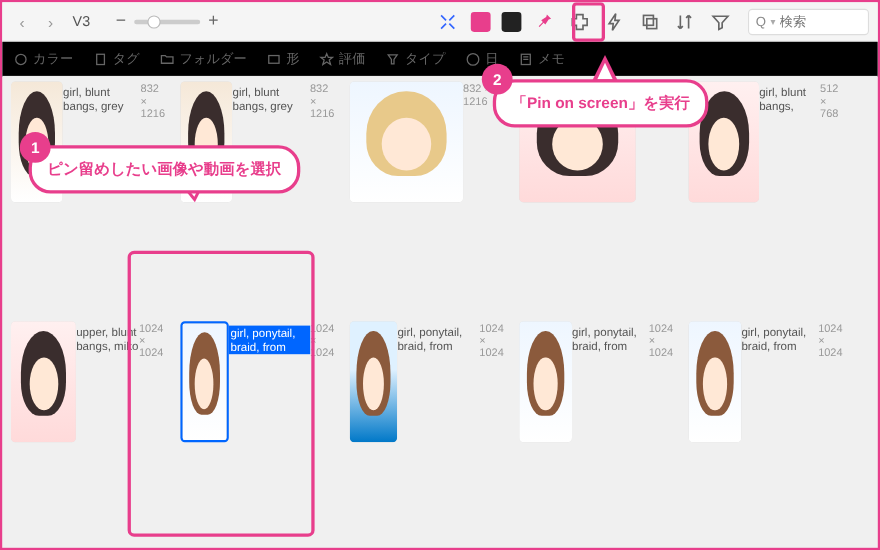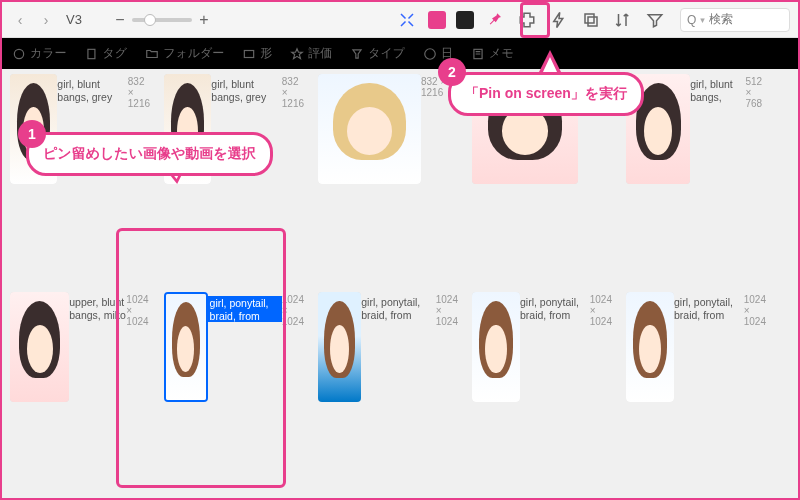--- a/index.html
+++ b/index.html
@@ -1,31 +1,31 @@
 <!DOCTYPE html>
 <html><head>
 <meta charset="utf-8">
 <style>
   * { margin: 0; padding: 0; box-sizing: border-box; font-family: -apple-system, "Hiragino Sans", "Yu Gothic", sans-serif; }
   body { width: 800px; height: 500px; background: #f0f0f0; overflow: hidden; position: relative; border: 2px solid #e83e8c; }
   .topbar { height: 36px; display: flex; align-items: center; padding: 0 8px; background: #f5f5f5; border-bottom: 1px solid #e0e0e0; gap: 6px; }
   .nav-btn { width: 20px; height: 20px; display: flex; align-items: center; justify-content: center; color: #999; cursor: pointer; font-size: 14px; }
-  .crumb { color: #555; font-size: 13px; margin-left: 4px; margin-right: 10px;}
+  .crumb { color: #555; font-size: 13px; margin-left: 4px; }
   .zoom-wrap { display: flex; align-items: center; gap: 4px; margin-right: auto; margin-left: 14px;}
   .zoom-btn { width: 16px; height: 16px; display:flex;align-items:center;justify-content:center;color:#666; cursor: pointer; font-size:16px;}
   .slider { width: 60px; height: 4px; background: #ccc; border-radius: 2px; position: relative; }
   .slider-thumb { position: absolute; left: 12px; top: -4px; width: 12px; height: 12px; border-radius: 50%; background: #fff; border: 1px solid #bbb; }
   .tool-icons { display: flex; gap: 10px; align-items: center; margin-right: 8px; }
   .ticon { width: 22px; height: 22px; display: flex; align-items: center; justify-content: center; color: #666; cursor: pointer; }
   .ticon svg { width: 18px; height: 18px; }
   .ticon.sq-b { background:#e83e8c; width:18px;height:18px; border-radius:3px;}
   .ticon.sq-c { background:#222; width:18px;height:18px; border-radius:3px;}
   .pin-highlight { position: absolute; top: 0px; left: 518px; width: 30px; height: 36px; border: 3px solid #e83e8c; border-radius: 4px; pointer-events: none; }
   .search-box { display: flex; align-items: center; background: #fff; border: 1px solid #ddd; border-radius: 4px; padding: 2px 6px; height: 24px; width: 110px; gap:4px;}
-  .search-box input { border: none; outline: none; font-size: 12px; width: 70px; color:#333;font-family:Liberation Mono, monospace; }
+  .search-box input { border: none; outline: none; font-size: 12px; width: 70px; color:#333; }
   .filterbar { height: 32px; display: flex; align-items: center; gap: 18px; padding: 0 10px; background: #000000; border-bottom: 1px solid #eee; color: #666; font-size: 12px; }
   .fitem { display: flex; align-items: center; gap: 4px; cursor: pointer; }
   .fitem svg { width:14px; height:14px; }
   .grid { padding: 4px 8px; display: flex; flex-wrap: wrap; gap: 14px; overflow: hidden; height: 430px; }
   .card { width: 140px; display: flex; flex-direction: row; }
   .thumb { width: 140px; height: 110px; background: #ddd; border-radius: 4px; position: relative; overflow:hidden; }
   .thumb.sel { border: 2px solid #0066ff; }
   .cap { font-size: 10.5px; color: #555; line-height: 1.25; margin-top: 4px; max-height: 26px; overflow: hidden; }
   .cap.sel { background: #0066ff; color: #fff; padding: 1px 2px; }
   .dim { font-size: 10px; color: #999; margin-top: 2px; }

